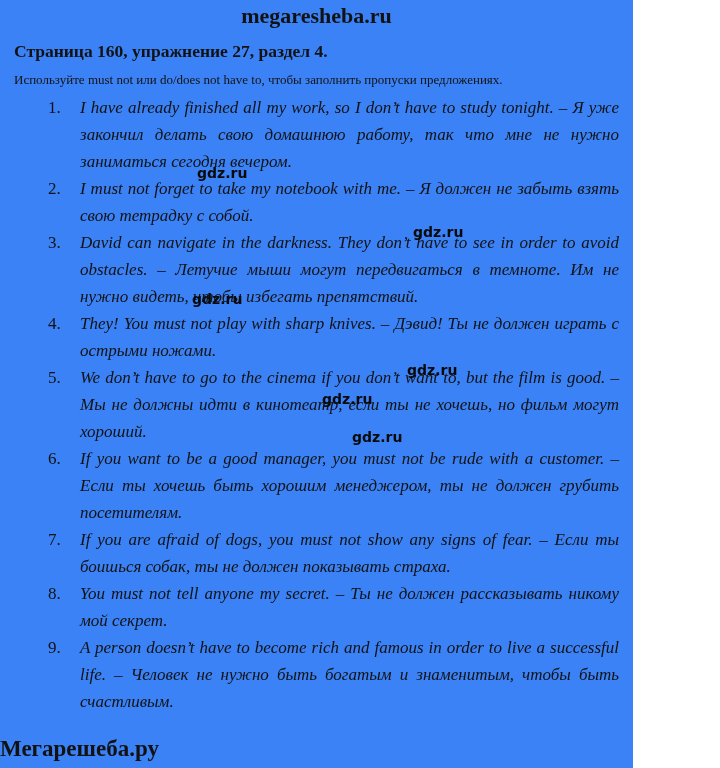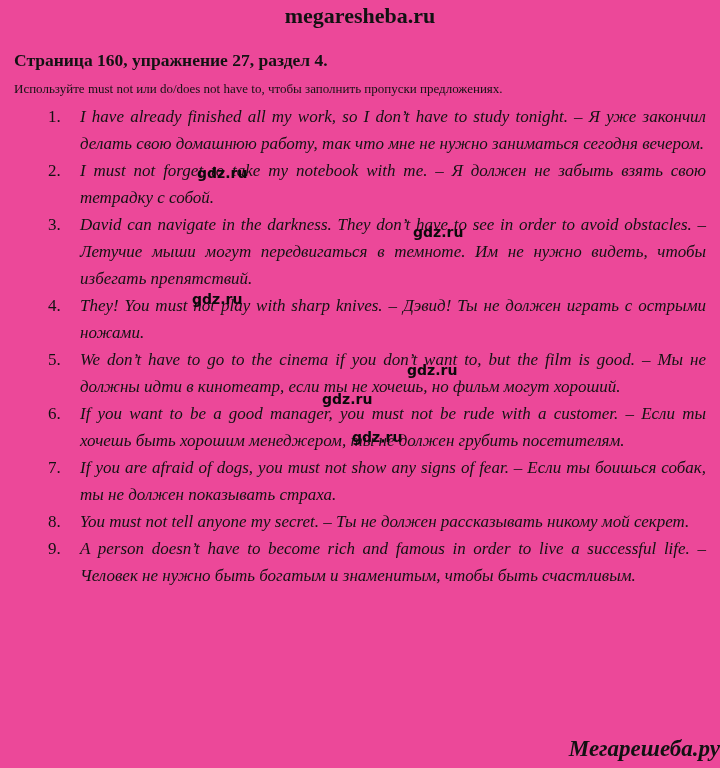--- a/index.html
+++ b/index.html
@@ -5,34 +5,34 @@
   * { box-sizing: border-box; }
   html, body { margin: 0; padding: 0; }
   body {
     width: 720px; height: 768px;
     background: #ffffff;
     color: #121212;
     font-family: "Liberation Serif", serif;
   }
   .page {
     position: relative;
-    width: 720px; height: 768px;
+    width: 633px; height: 768px;
     padding: 2px 14px 0 14px;
     overflow: hidden;
-    background: #ec4899;
+    background: #3b82f6;
   }
   .site-top {
     margin: 0;
     text-align: center;
     font-size: 22px;
     font-weight: bold;
     line-height: 28px;
   }
   .heading {
-    margin: 18px 0 0 0;
+    margin: 9px 0 0 0;
     font-size: 17.5px;
     font-weight: bold;
     line-height: 25px;
   }
   .intro {
     margin: 2px 0 0 0;
     font-size: 13px;
     line-height: 27px;
     text-align: justify;
   }
@@ -44,24 +44,23 @@
   ol.answers li {
     display: flex;
     font-size: 17px;
     line-height: 27px;
   }
   ol.answers .num { flex: 0 0 32px; }
   ol.answers .txt { flex: 1; text-align: justify; font-style: italic; }
   .footer {
     position: absolute;
     left: 0; right: 0; bottom: 6px;
-    text-align: right;
+    text-align: left;
     font-size: 23px;
     font-weight: bold;
-    font-style: italic;
   }
   .wm {
     position: absolute;
     font-family: "DejaVu Sans", sans-serif;
     font-weight: bold;
     font-size: 14px;
     color: #0a0a0a;
     white-space: nowrap;
     text-align: center;
   }

